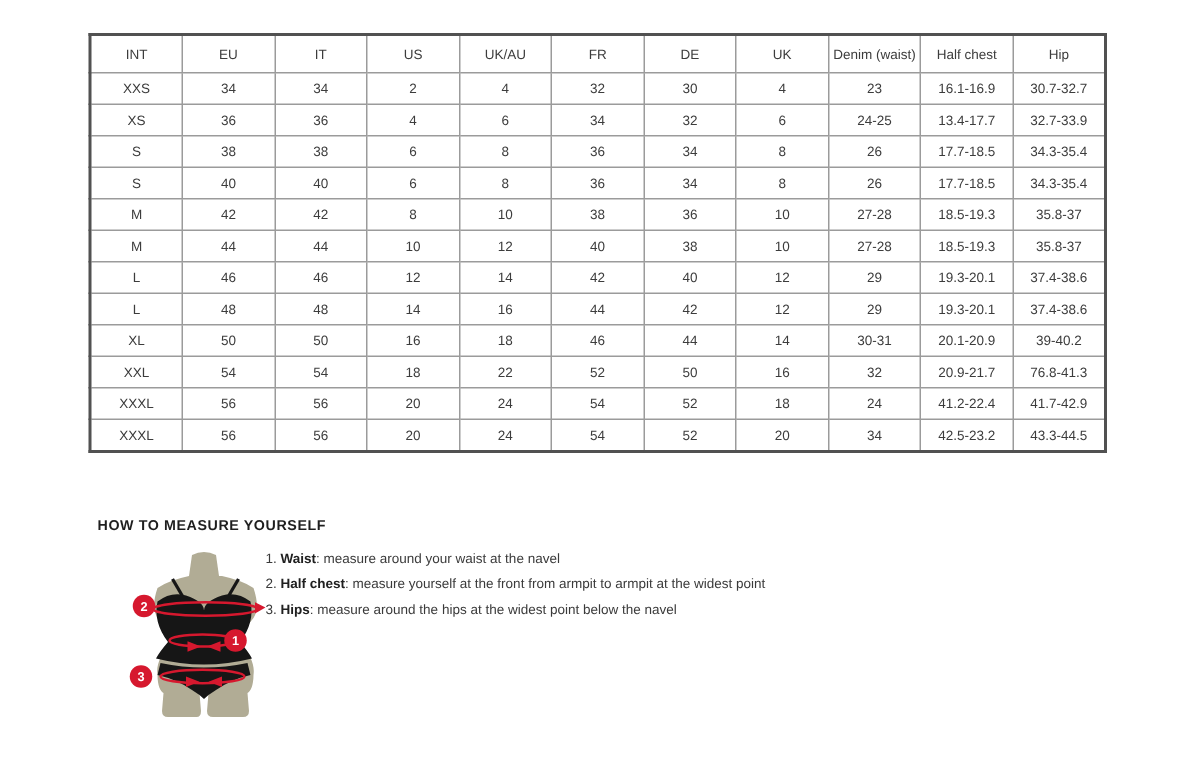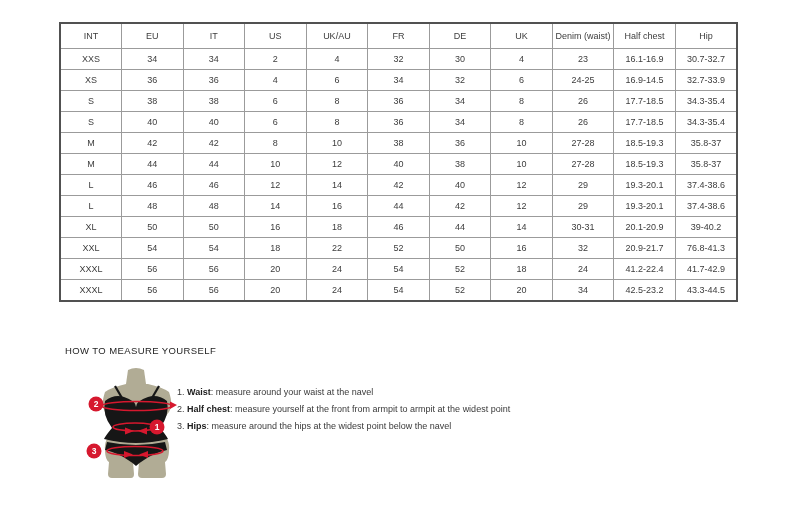--- a/index.html
+++ b/index.html
@@ -17,24 +17,24 @@
     border:1px solid var(--border_inner,#9b9b9b);
     text-align:center;vertical-align:middle;
     font-size:9px;color:var(--text,#3c3c3c);font-weight:400;
     padding:0;white-space:nowrap;overflow:hidden;
   }
   .size-chart th{height:24px;}
   .size-chart td{height:20px;}
   
   .measure-heading{
     position:absolute;left:65px;top:345px;
-    font-size:9.5px;font-weight:400;letter-spacing:.4px;color:#1e1e1e;
+    font-size:9.5px;font-weight:700;letter-spacing:.4px;color:#1e1e1e;
   }
   .steps{
-    position:absolute;left:177px;top:384px;
+    position:absolute;left:177px;top:364px;
     list-style:none;margin:0;padding:0;
     font-size:9px;color:#3a3a3a;
   }
   .steps li{line-height:17px;}
   .steps b{font-weight:700;color:#202020;}
   
   svg.mannequin{position:absolute;left:78px;top:365px;}
   .beige{fill:var(--mannequin,#b1ac95);}
   .black{fill:var(--garment,#161616);}
   .strap{stroke:var(--garment,#161616);stroke-width:2.2;fill:none;}
@@ -83,21 +83,21 @@
         <tr>
           <td>XS</td>
           <td>36</td>
           <td>36</td>
           <td>4</td>
           <td>6</td>
           <td>34</td>
           <td>32</td>
           <td>6</td>
           <td>24-25</td>
-          <td>16.9-14.5</td>
+          <td>13.4-17.7</td>
           <td>32.7-33.9</td>
         </tr>
         <tr>
           <td>S</td>
           <td>38</td>
           <td>38</td>
           <td>6</td>
           <td>8</td>
           <td>36</td>
           <td>34</td>

